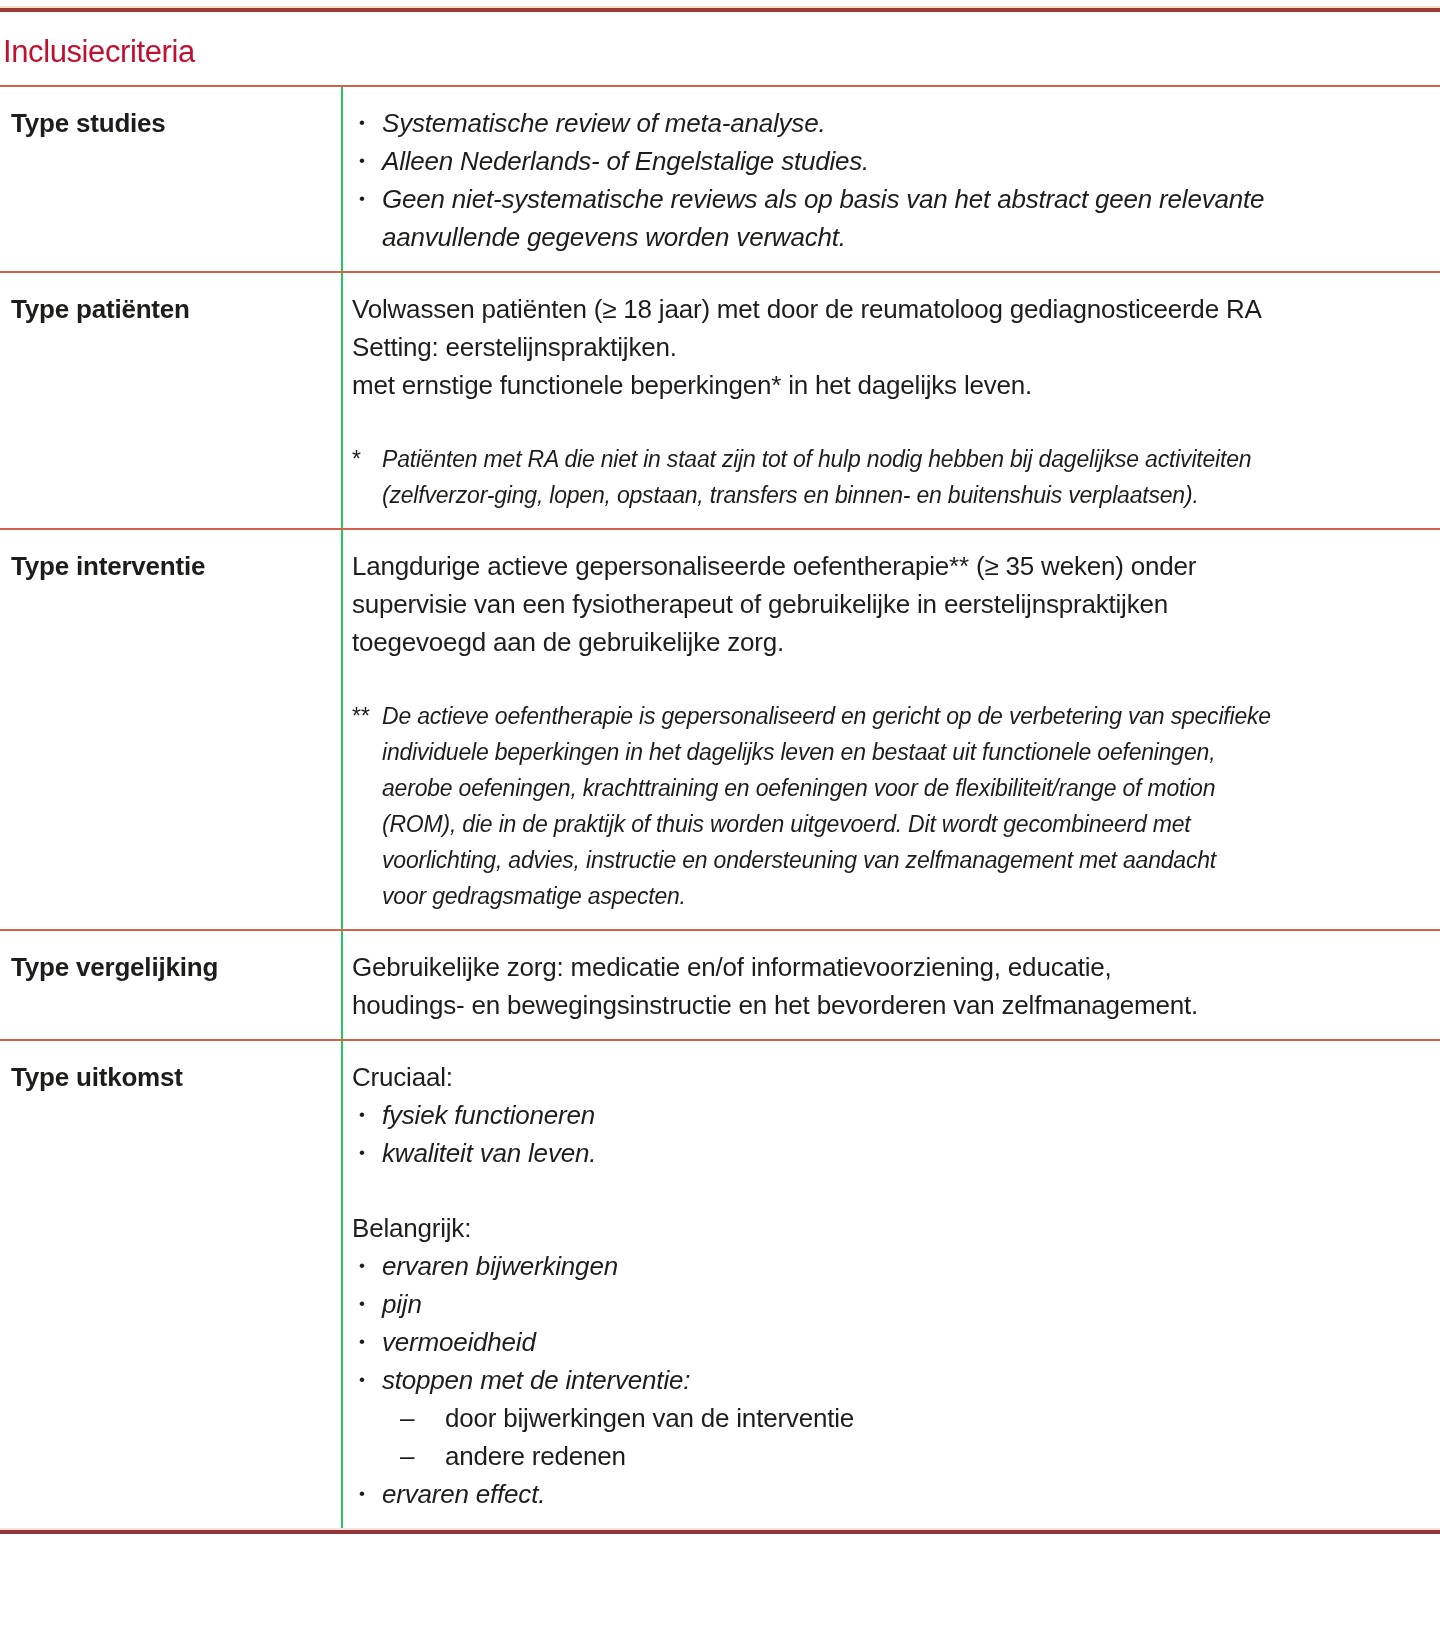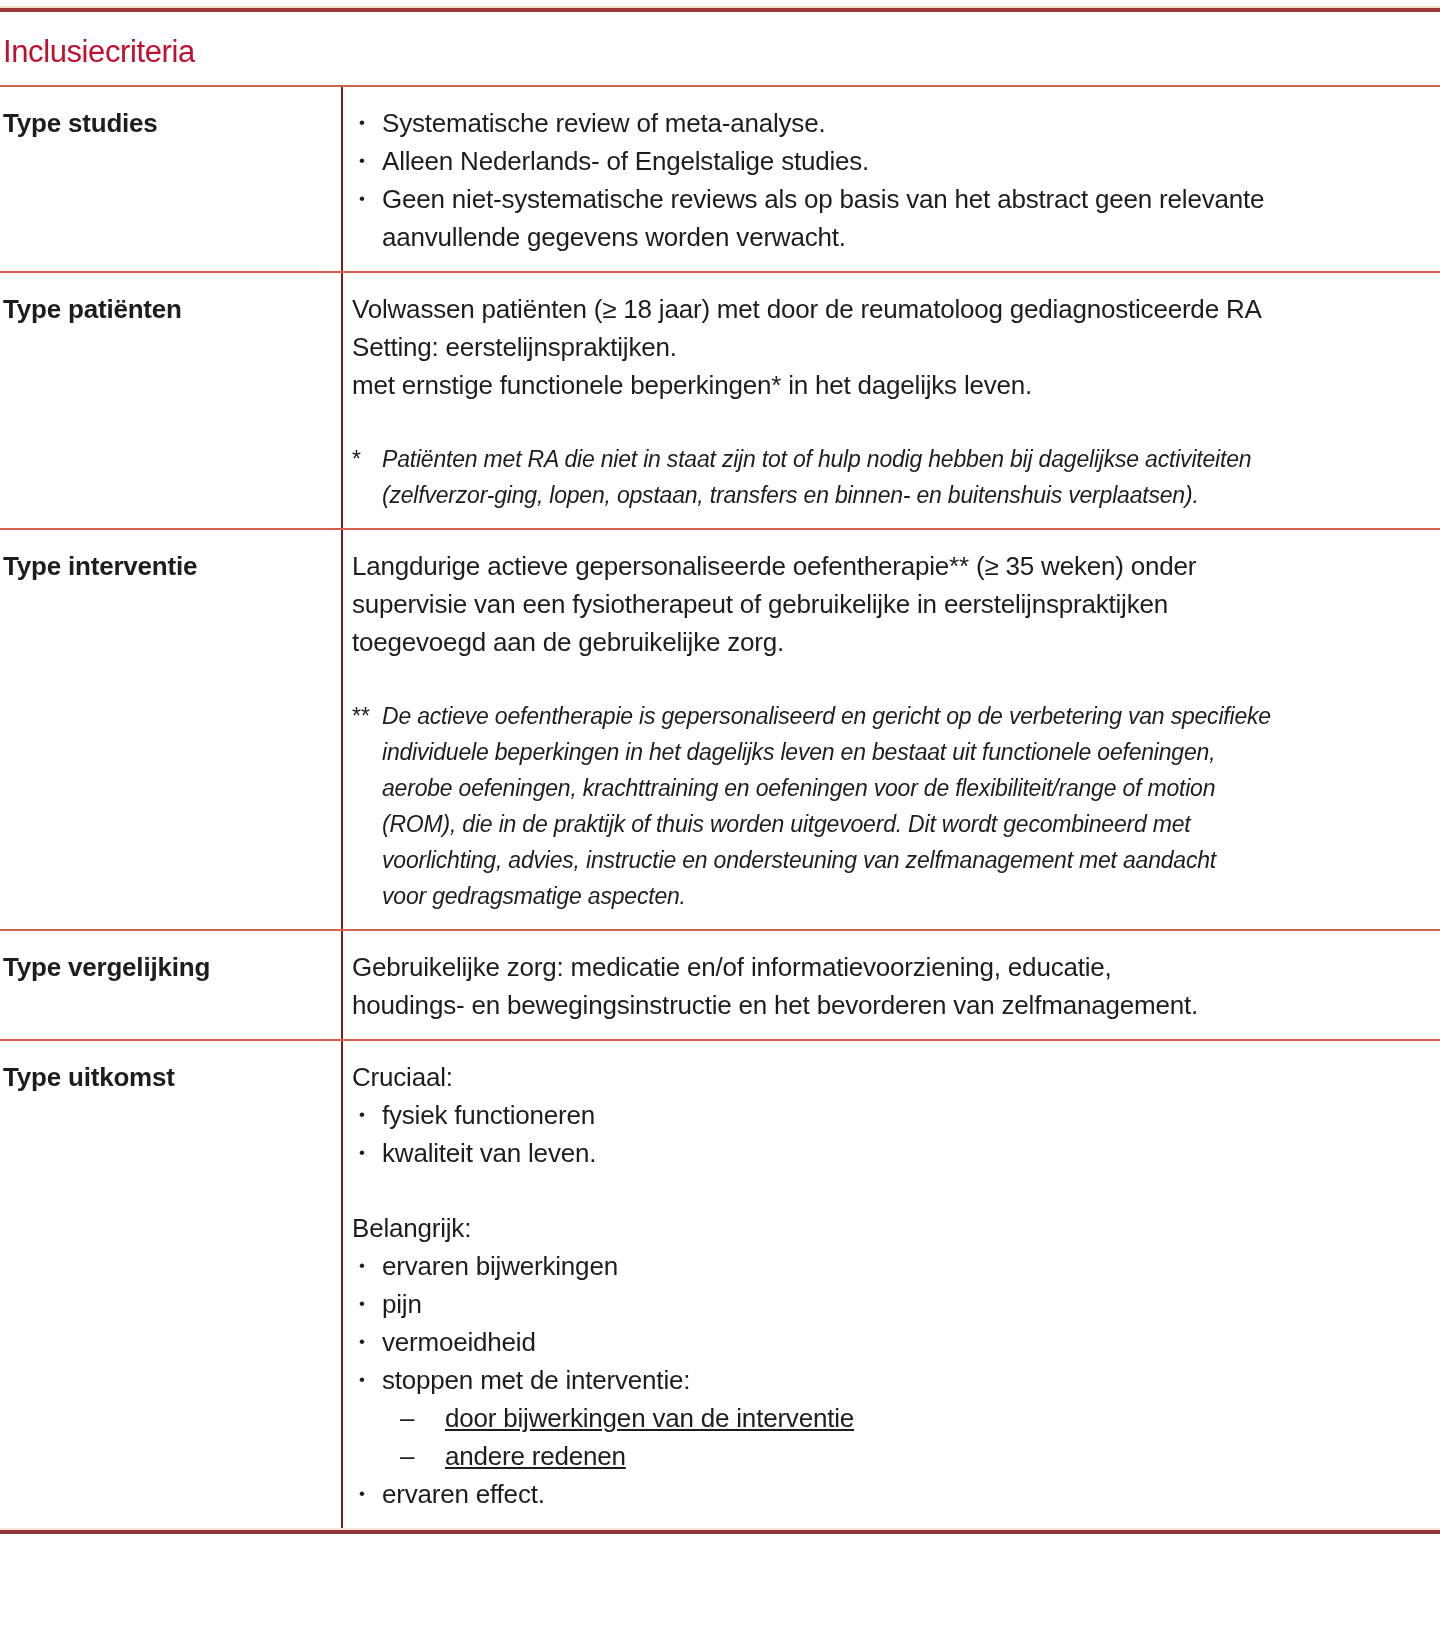--- a/index.html
+++ b/index.html
@@ -44,22 +44,22 @@
   }
   .row {
     display: grid;
     grid-template-columns: 343px 1fr;
     border-top: 2px solid #d4604d;
   }
   .row:last-child {
     
   }
   .label-cell {
-    border-right: 2px solid #7f1d1d;
-    padding: 17px 10px 15px 3px;
+    border-right: 2px solid #22c55e;
+    padding: 17px 10px 15px 11px;
     font-size: 26px;
     font-weight: 700;
     line-height: 38px;
     box-sizing: border-box;
   }
   .content-cell {
     padding: 17px 20px 15px 9px;
     font-size: 26px;
     line-height: 38px;
     box-sizing: border-box;
@@ -69,30 +69,30 @@
     display: flex;
     align-items: flex-start;
   }
   .bullet-item .marker {
     flex: 0 0 30px;
     padding-left: 7px;
     box-sizing: border-box;
     font-size: 17px;
     line-height: 38px;
   }
-  .bullet-item .btext { flex: 1; }
+  .bullet-item .btext { flex: 1; font-style: italic; }
   .dash-item {
     margin-left: 48px;
   }
   .dash-item .marker {
     flex: 0 0 45px;
     font-size: 26px;
     line-height: 38px;
   }
-  .dash-item .btext { flex: 1; text-decoration: underline; }
+  .dash-item .btext { flex: 1; }
   .spacer { height: 37px; }
   .footnote {
     font-size: 23px;
     line-height: 36px;
   }
   .footnote .fn-marker {
     flex: 0 0 30px;
     letter-spacing: 0;
   }
   .footnote .fn-text { flex: 1; }

